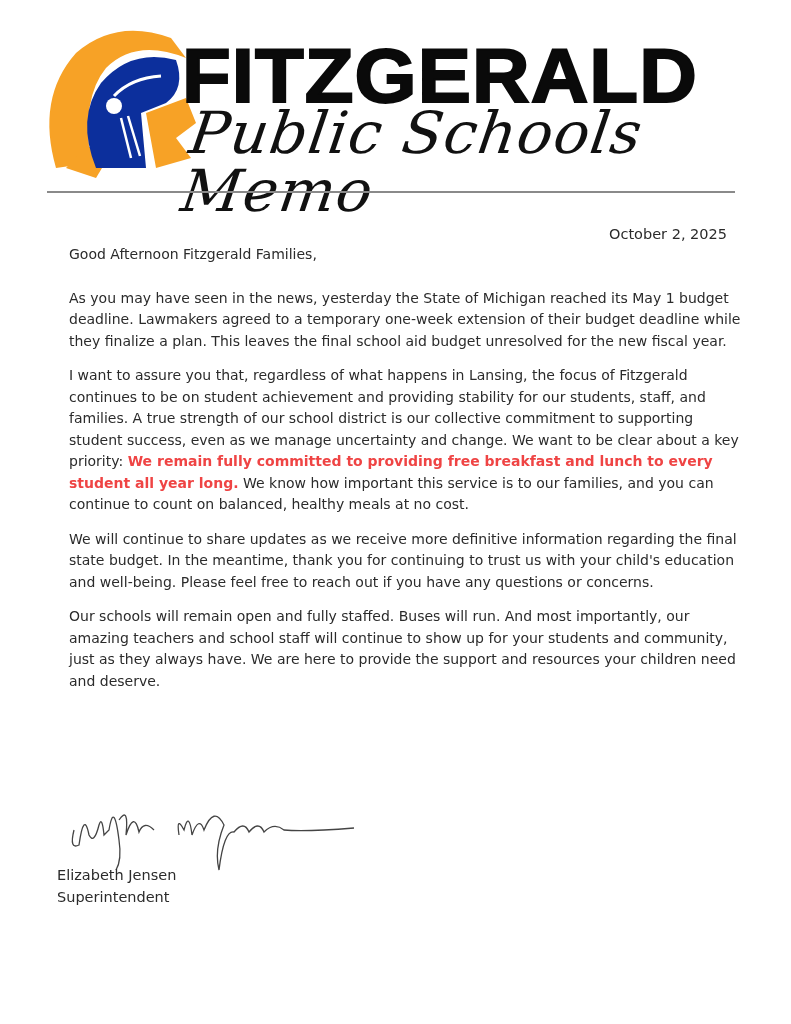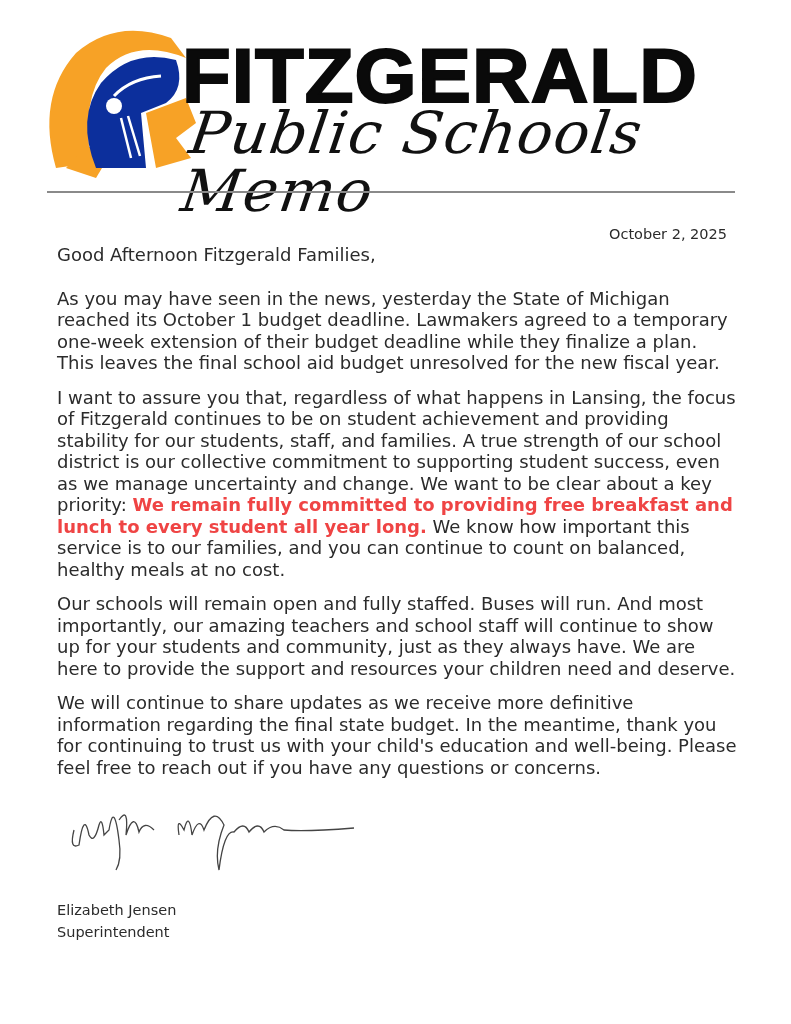--- a/index.html
+++ b/index.html
@@ -7,25 +7,25 @@
          font-family: "DejaVu Sans", sans-serif; color: #2b2b2b; }
   .logo { position: absolute; left: 36px; top: 18px; width: 170px; height: 170px; }
   .title-main { position: absolute; left: 182px; top: 38px; font-family: "Liberation Sans", sans-serif;
     font-weight: 900; font-size: 76px; letter-spacing: 1px; color: #0a0a0a; line-height: 1;
     -webkit-text-stroke: 2px #0a0a0a; transform: scaleX(1.05); transform-origin: left; }
   .title-sub { position: absolute; left: 186px; top: 104px; font-family: "DejaVu Serif", serif;
     font-style: italic; font-size: 58px; color: #111; line-height: 1; letter-spacing: 1px;
     transform: skewX(-8deg) scaleX(1.02); transform-origin: left; }
   .rule { position: absolute; left: 47px; top: 191px; width: 688px; height: 2px; background: #8a8a8a; }
   .date { position: absolute; right: 64px; top: 202px; font-size: 14.5px; margin-top: 24px; }
-  .body { position: absolute; left: 57px; top: 244px; width: 680px; font-size: 18px; line-height: 21.5px; }
+  .body { position: absolute; left: 69px; top: 244px; width: 680px; font-size: 14px; line-height: 21.5px; }
   .body p { margin: 0 0 13px 0; }
   .bold { font-weight: bold; color: #ef4444; }
   .sig { position: absolute; left: 64px; top: 790px; width: 300px; height: 90px; }
-  .sig-name { position: absolute; left: 57px; top: 899px; font-size: 14.5px; line-height: 22px; }
+  .sig-name { position: absolute; left: 57px; top: 864px; font-size: 14.5px; line-height: 22px; }
 </style>
 </head>
 <body>
 
 <svg class="logo" viewBox="0 0 170 170">
   <g>
     <path d="M20 150 Q0 80 40 35 Q80 0 135 20 L150 40 Q100 20 70 50 Q45 80 55 145 Z" fill="#f7a226"></path>
     <path d="M30 150 L60 160 L75 135 L50 128 Z" fill="#f7a226"></path>
     <path d="M110 95 L150 80 L160 105 L140 120 L155 140 L120 150 Z" fill="#f7a226"></path>
   </g>
@@ -38,24 +38,24 @@
 </svg>
 
 <div class="title-main">FITZGERALD</div>
 <div class="title-sub">Public Schools Memo</div>
 <div class="rule"></div>
 
 <div class="date">October 2, 2025</div>
 
 <div class="body">
   <p style="margin-bottom:22px">Good Afternoon Fitzgerald Families,</p>
-  <p>As you may have seen in the news, yesterday the State of Michigan reached its October 1 budget deadline.  Lawmakers agreed to a temporary one-week extension of their budget deadline while they finalize a plan.  This leaves the final school aid budget unresolved for the new fiscal year.</p>
+  <p>As you may have seen in the news, yesterday the State of Michigan reached its May 1 budget deadline.  Lawmakers agreed to a temporary one-week extension of their budget deadline while they finalize a plan.  This leaves the final school aid budget unresolved for the new fiscal year.</p>
   <p><span>I want to assure you that, regardless of what happens in Lansing, the focus of Fitzgerald continues to be on student achievement and providing stability for our students, staff, and families. A true strength of our school district is our collective commitment to supporting student success, even as we manage uncertainty and change. We want to be clear about a key priority: </span><span class="bold">We remain fully committed to providing free breakfast and lunch to every student all year long.</span><span> We know how important this service is to our families, and you can continue to count on balanced, healthy meals at no cost.</span></p>
+  <p>We will continue to share updates as we receive more definitive information regarding the final state budget. In the meantime, thank you for continuing to trust us with your child's education and well-being. Please feel free to reach out if you have any questions or concerns.</p>
   <p>Our schools will remain open and fully staffed. Buses will run. And most importantly, our amazing teachers and school staff will continue to show up for your students and community, just as they always have. We are here to provide the support and resources your children need and deserve.</p>
-  <p>We will continue to share updates as we receive more definitive information regarding the final state budget. In the meantime, thank you for continuing to trust us with your child's education and well-being. Please feel free to reach out if you have any questions or concerns.</p>
 </div>
 
 <svg class="sig" viewBox="0 0 300 90">
   <path d="M10 40 Q5 60 15 55 Q20 20 25 45 Q30 55 35 35 Q38 25 40 45 L45 40 Q50 10 55 50 Q58 70 52 80 M55 30 Q65 15 62 45 Q70 20 75 42 Q80 30 90 40" stroke="#444" stroke-width="1.3" fill="none"></path>
   <path d="M115 45 Q112 25 120 40 Q125 20 128 45 Q135 25 140 40 Q150 15 160 35 Q150 60 155 80 Q160 40 170 42 Q180 30 185 42 Q195 30 200 42 Q210 32 220 40 Q240 42 290 38" stroke="#444" stroke-width="1.3" fill="none"></path>
 </svg>
 
 <div class="sig-name">
   <div>Elizabeth Jensen</div>
   <div>Superintendent</div>

